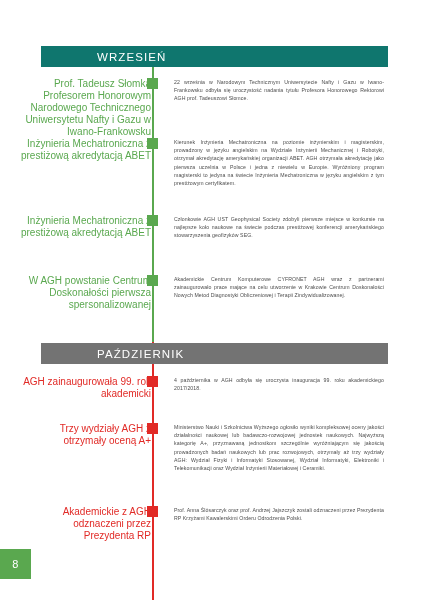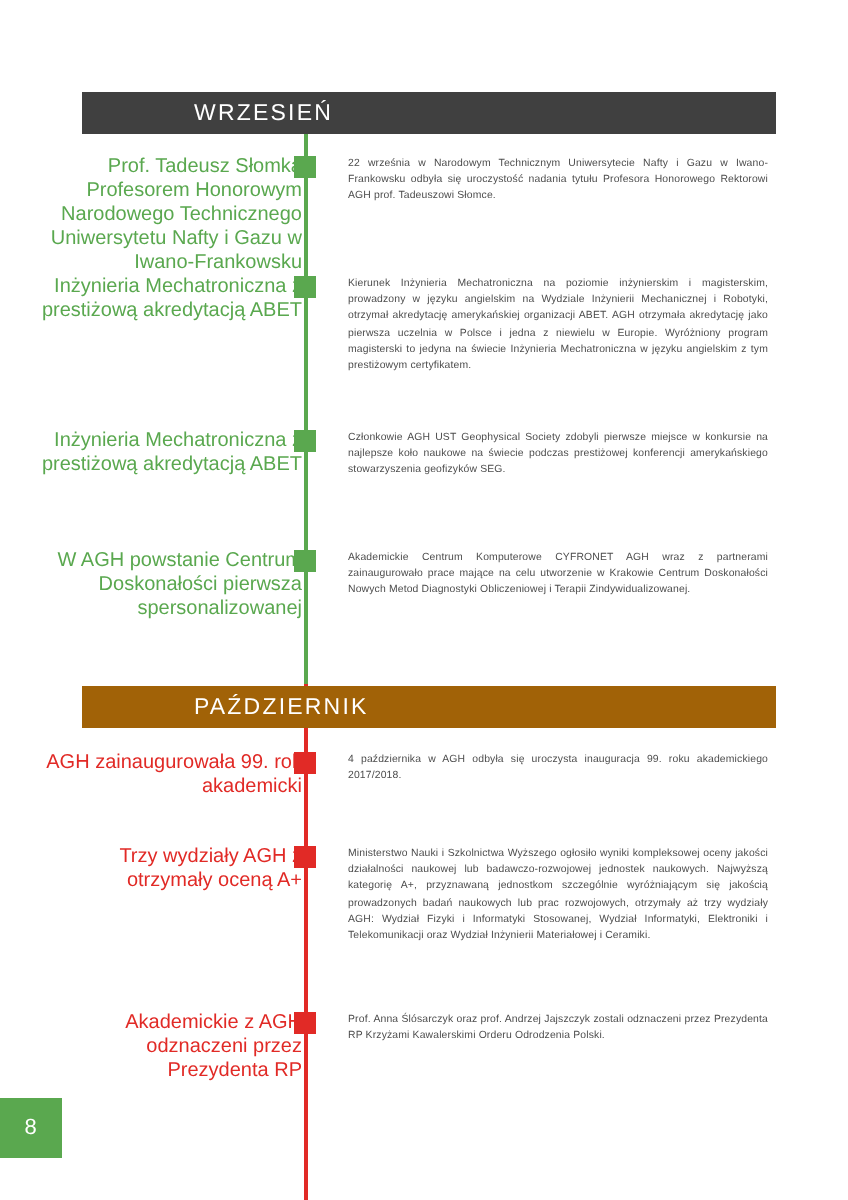--- a/index.html
+++ b/index.html
@@ -62,22 +62,22 @@
     display: flex;
     align-items: center;
     box-sizing: border-box;
     padding-left: 56px;
   }
   .month-bar .month-label {
     color: #ffffff;
     font-size: 11.5px;
     letter-spacing: 1.1px;
   }
-  .month-bar.green { background: #404040; }
-  .month-bar.red   { background: #a16207; }
+  .month-bar.green { background: #0f766e; }
+  .month-bar.red   { background: #737373; }
 
   .entry {
     position: absolute;
     left: 0;
     width: 424px;
     display: block;
   }
   .entry .lead {
     position: absolute;
     left: 20px;

